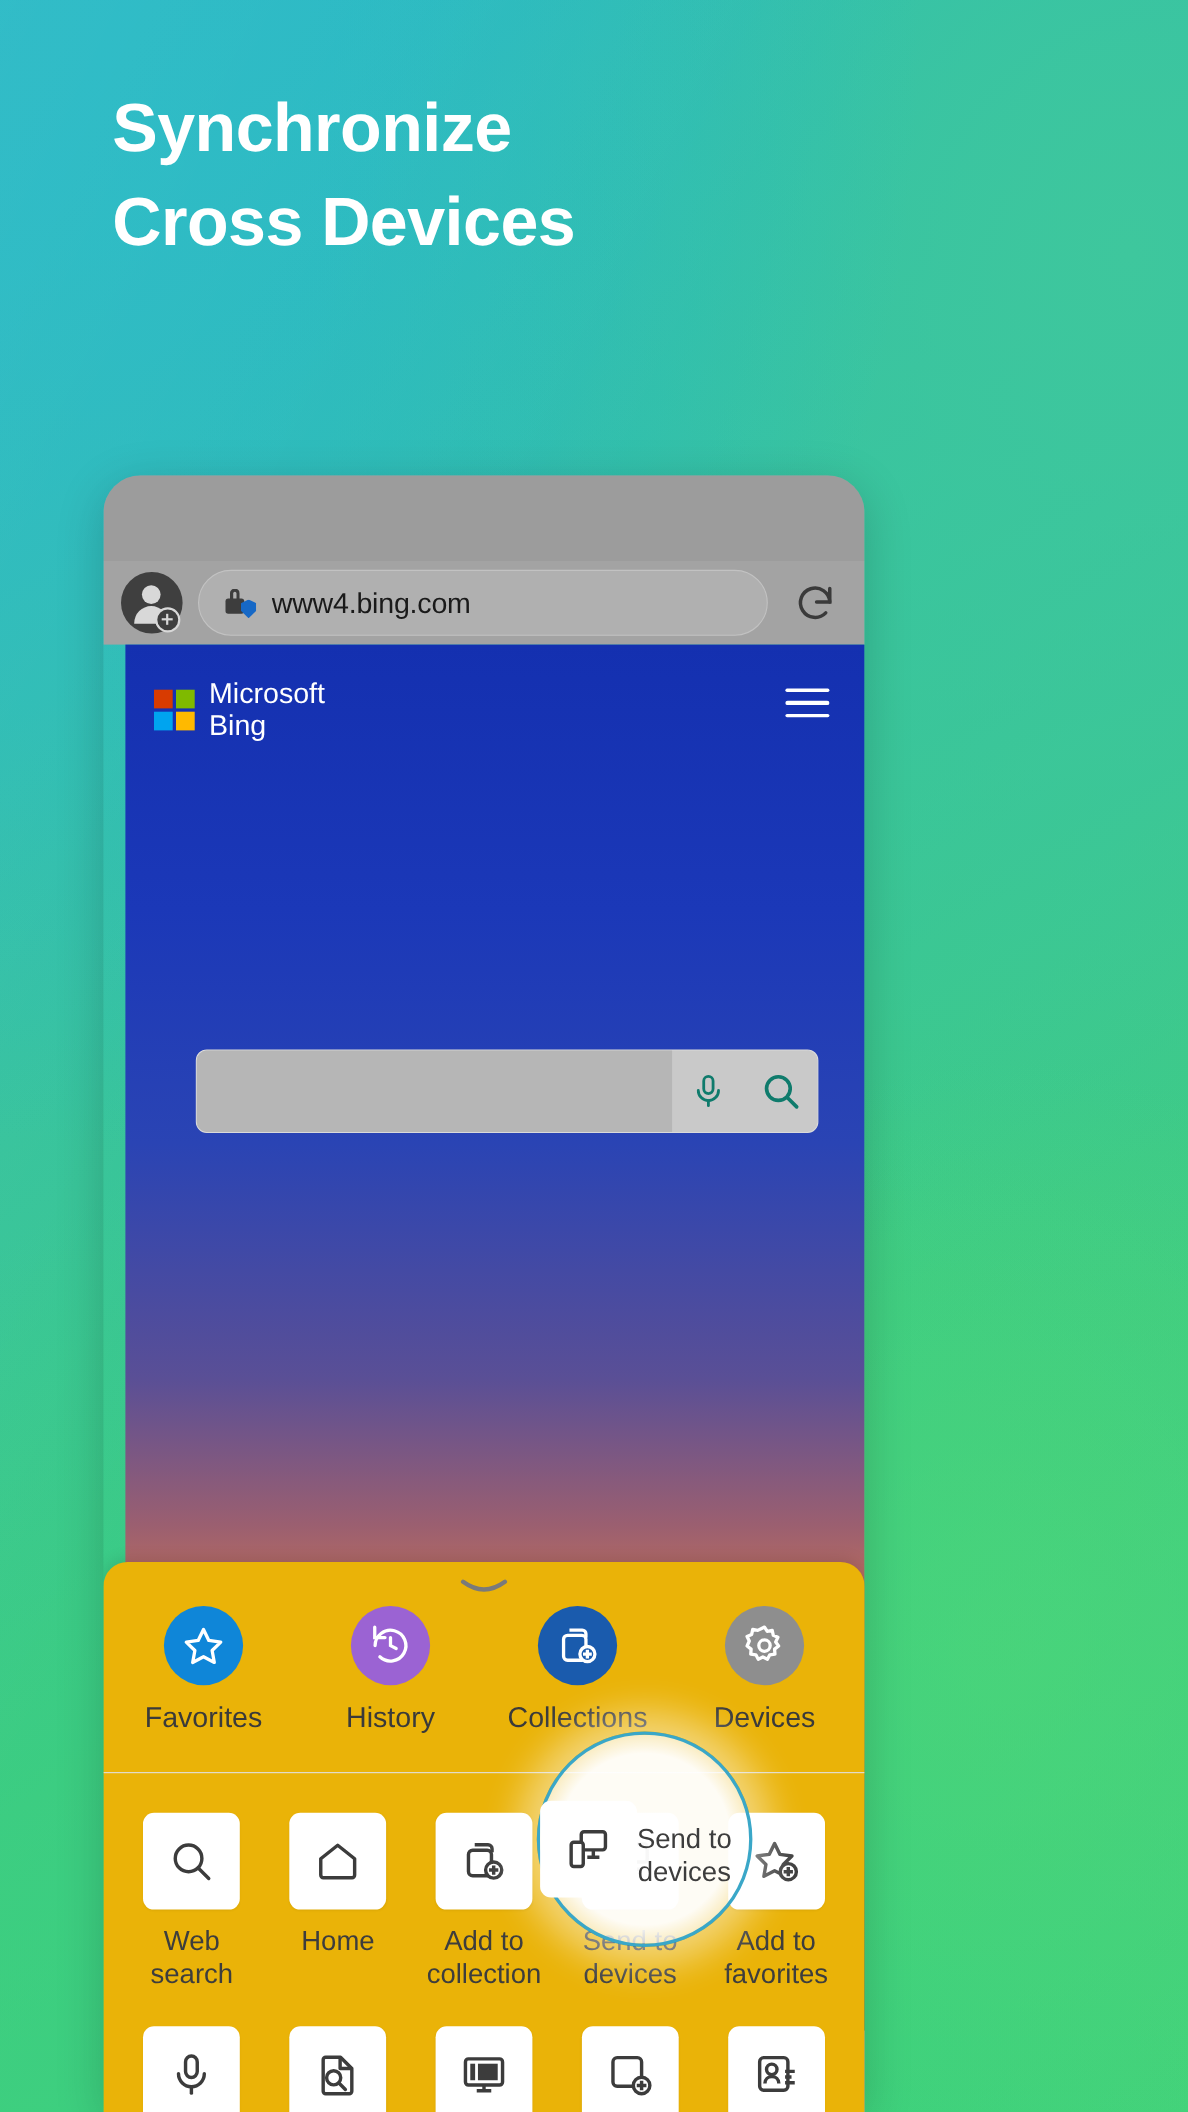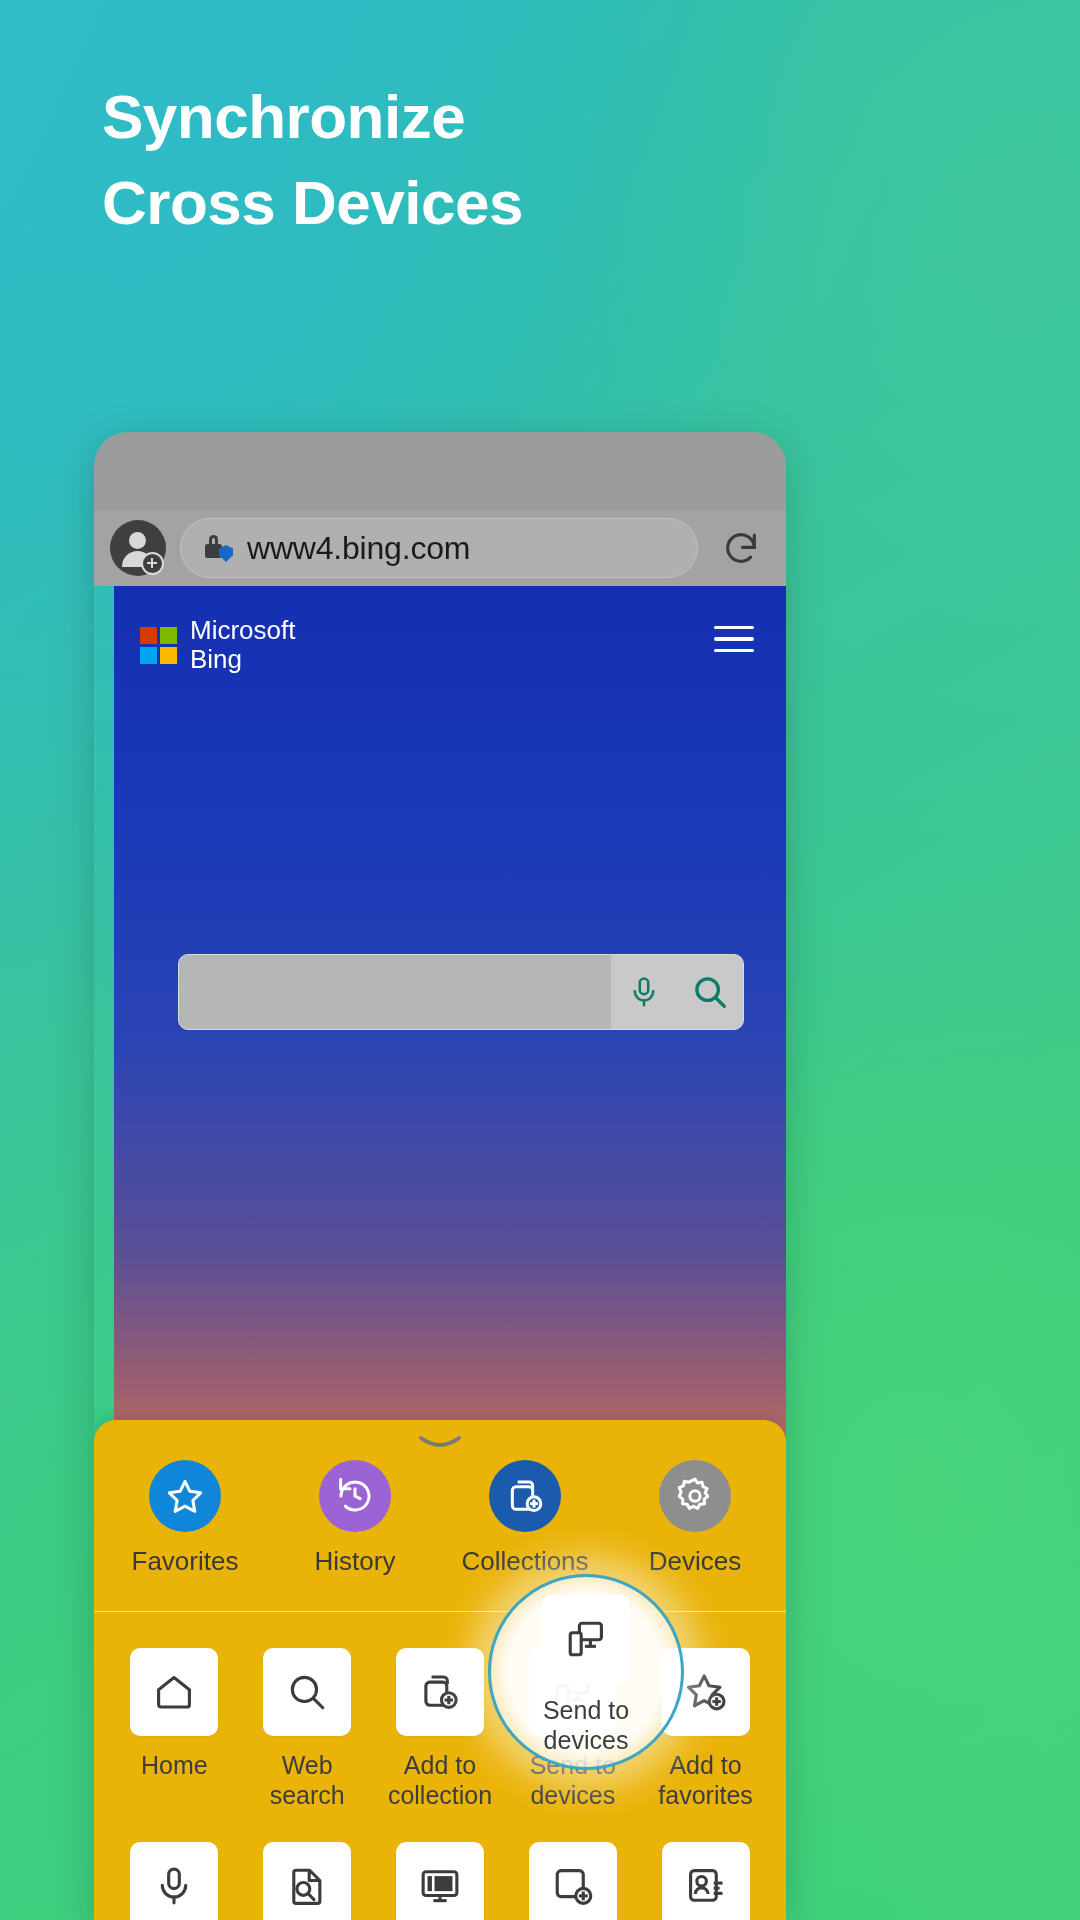--- a/index.html
+++ b/index.html
@@ -120,21 +120,21 @@
     border: 3px solid #3d3d3d; border-bottom: none;
     border-radius: 6px 6px 0 0;
   }
   .lockshield .shield {
     position: absolute; right: 0px; bottom: 1px;
     width: 14px; height: 17px;
     background: #1668c6;
     clip-path: polygon(50% 0%, 100% 20%, 100% 60%, 50% 100%, 0% 60%, 0% 20%);
   }
   #url-text {
-    font-size: 32px; color: #1a1a1a; letter-spacing: -0.2px;
+    font-size: 26px; color: #1a1a1a; letter-spacing: -0.2px;
     white-space: nowrap; overflow: hidden;
   }
   #reload {
     width: 58px; height: 58px; flex: 0 0 auto;
     position: relative;
   }
   #reload svg { position: absolute; left: 9px; top: 9px; }
 
   
   #page {
@@ -223,21 +223,21 @@
     width: 196px; height: 196px;
     border-radius: 50%;
     border: 3px solid #3aa7c8;
     background: radial-gradient(circle at 50% 50%, rgba(255,255,255,0.96) 58%, rgba(255,255,255,0.55) 84%, rgba(255,255,255,0.12) 100%);
     box-shadow: 0 0 34px 18px rgba(255,255,255,0.45);
     z-index: 20;
     pointer-events: none;
   }
   #spotlight-inner {
     position: absolute; inset: 0;
-    display: flex; flex-direction: column; align-items: center;
+    display: flex; flex-direction: row; align-items: center;
     padding-top: 18px;
   }
   #spotlight .tile { width: 88px; height: 88px; background: #fff; box-shadow: none; }
   #spotlight .clabel { margin-top: 12px; }
 </style>
 </head>
 <body>
 
 <div id="bg"></div>
 
@@ -378,36 +378,36 @@
     </div>
 
     <div id="divider"></div>
 
     <div id="grid">
 
       <div class="grow">
 
         <div class="cell">
           <div class="tile">
-            <svg width="44" height="44" viewBox="0 0 24 24" fill="none" stroke="#3c3c3c" stroke-width="1.7" stroke-linejoin="round">
-              <path d="M3.6 10.8 12 4.1l8.4 6.7v8.1a1.3 1.3 0 0 1-1.3 1.3H4.9a1.3 1.3 0 0 1-1.3-1.3z"></path>
-            </svg>
-          </div>
-          <div class="clabel">Home</div>
-        </div>
-
-        <div class="cell">
-          <div class="tile">
             <svg width="44" height="44" viewBox="0 0 24 24" fill="none" stroke="#3c3c3c" stroke-width="1.7" stroke-linecap="round">
               <circle cx="10.6" cy="10.6" r="6.6"></circle>
                 <line x1="15.5" y1="15.5" x2="20.6" y2="20.6"></line>
             </svg>
           </div>
           <div class="clabel">Web
 search</div>
+        </div>
+
+        <div class="cell">
+          <div class="tile">
+            <svg width="44" height="44" viewBox="0 0 24 24" fill="none" stroke="#3c3c3c" stroke-width="1.7" stroke-linejoin="round">
+              <path d="M3.6 10.8 12 4.1l8.4 6.7v8.1a1.3 1.3 0 0 1-1.3 1.3H4.9a1.3 1.3 0 0 1-1.3-1.3z"></path>
+            </svg>
+          </div>
+          <div class="clabel">Home</div>
         </div>
 
         <div class="cell">
           <div class="tile">
             <svg width="44" height="44" viewBox="0 0 24 24" fill="none" stroke="#3c3c3c" stroke-width="1.7" stroke-linejoin="round">
               <path d="M7.4 3.8h6.6a2 2 0 0 1 2 2v1.8"></path>
               <rect x="4.3" y="6.6" width="11.4" height="12.6" rx="2.1"></rect>
               <circle cx="16.8" cy="16.4" r="4" fill="#fff"></circle>
               <line x1="16.8" y1="14.1" x2="16.8" y2="18.7"></line>
                 <line x1="14.5" y1="16.4" x2="19.1" y2="16.4"></line>

